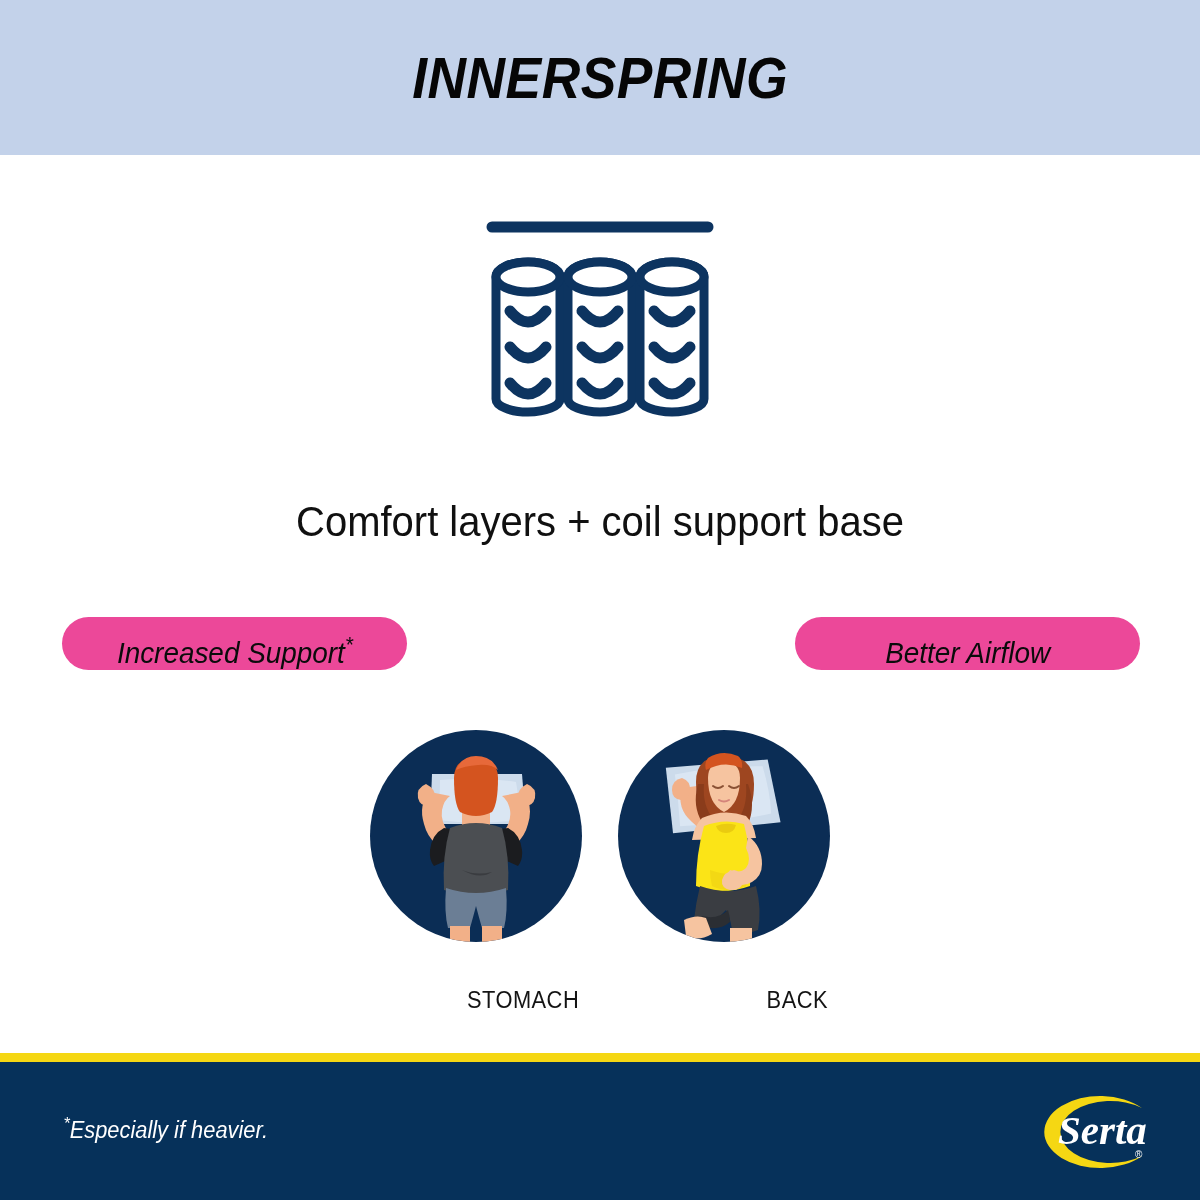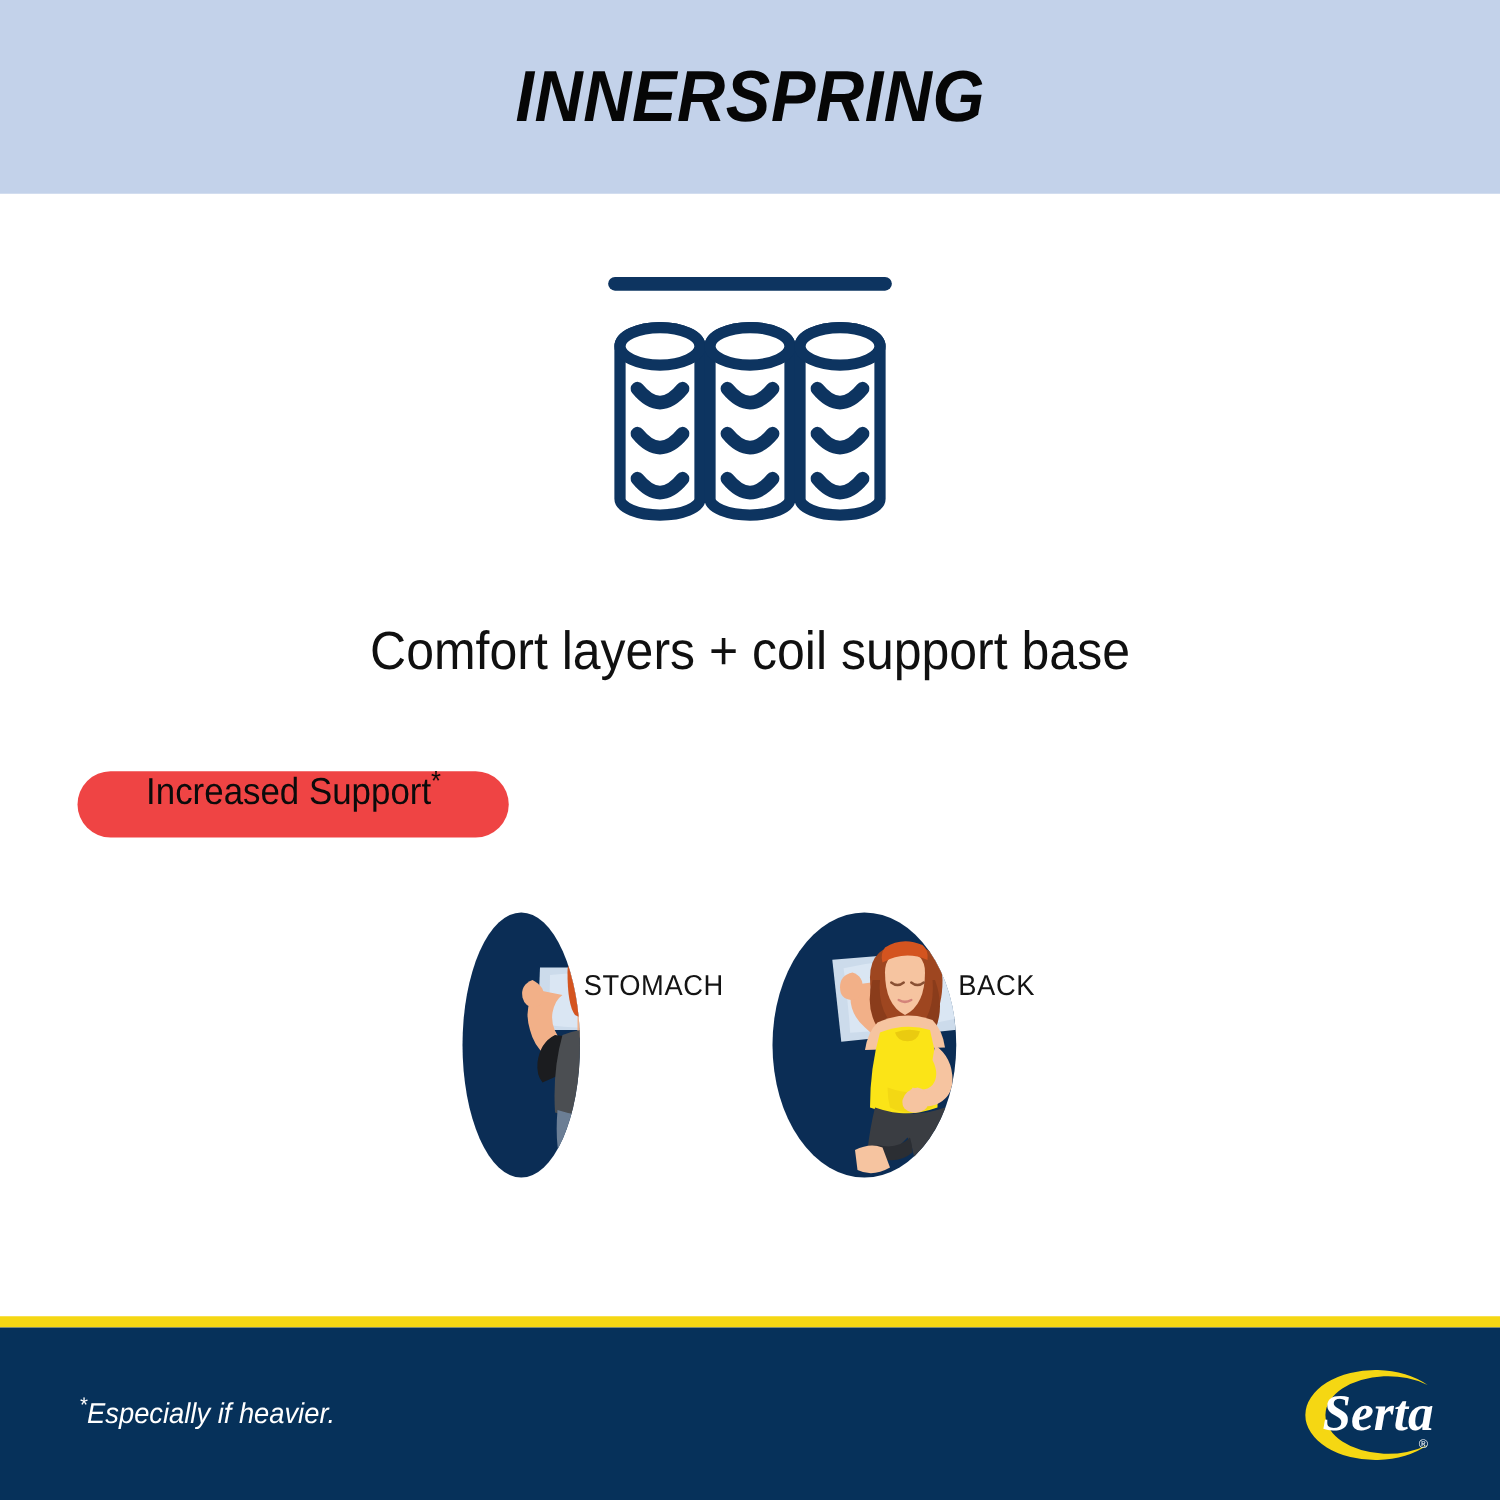--- a/index.html
+++ b/index.html
@@ -75,27 +75,28 @@
   .pill-row {
     position: absolute;
     left: 62px;
     top: 617px;
     width: 1078px;
     display: flex;
     justify-content: space-between;
     align-items: center;
   }
   .pill {
-    background: #ef4444;
+    background: #ec4899;
     border-radius: 32px;
     height: 53px;
     display: flex;
-    align-items: flex-start;
+    align-items: flex-end;
     justify-content: center;
     box-sizing: border-box;
+    font-style: italic;
   }
   .pill-1 { width: 345px; }
   .pill-2 { width: 340px; }
   .pill-3 { width: 345px; }
   .pill-label {
     font-family: "Liberation Sans", sans-serif;
     font-size: 30px;
     font-weight: 400;
     color: #0b0b0b;
     transform: scaleX(0.93);
@@ -113,22 +114,22 @@
     left: 0;
     top: 730px;
     width: 1200px;
     display: flex;
     justify-content: center;
     gap: 36px;
   }
   .sleeper {
     width: 212px;
     display: flex;
-    flex-direction: row;
-    align-items: flex-start;
+    flex-direction: column;
+    align-items: flex-end;
   }
   .sleeper-circle {
     width: 212px;
     height: 212px;
     border-radius: 50%;
     background: #0b2d55;
     overflow: hidden;
     position: relative;
   }
   .sleeper-label {
@@ -225,20 +226,23 @@
       </g>
     </svg>
   </div>
 
   <div class="subtitle">Comfort layers + coil support base</div>
 
   <div class="pill-row">
     <div class="pill pill-1">
       <span class="pill-label"><span>Increased Support</span><span class="star">*</span></span>
     </div>
+    <div class="pill pill-3">
+      <span class="pill-label"><span>Better Airflow</span><span class="star"></span></span>
+    </div>
   </div>
 
   <div class="sleepers">
 
     <div class="sleeper">
       <div class="sleeper-circle">
         <svg width="212" height="212" viewBox="0 0 212 212">
 
           <g>
             <path d="M62,44 L152,44 L156,94 L60,94 Z" fill="#ccdbeb"></path>

